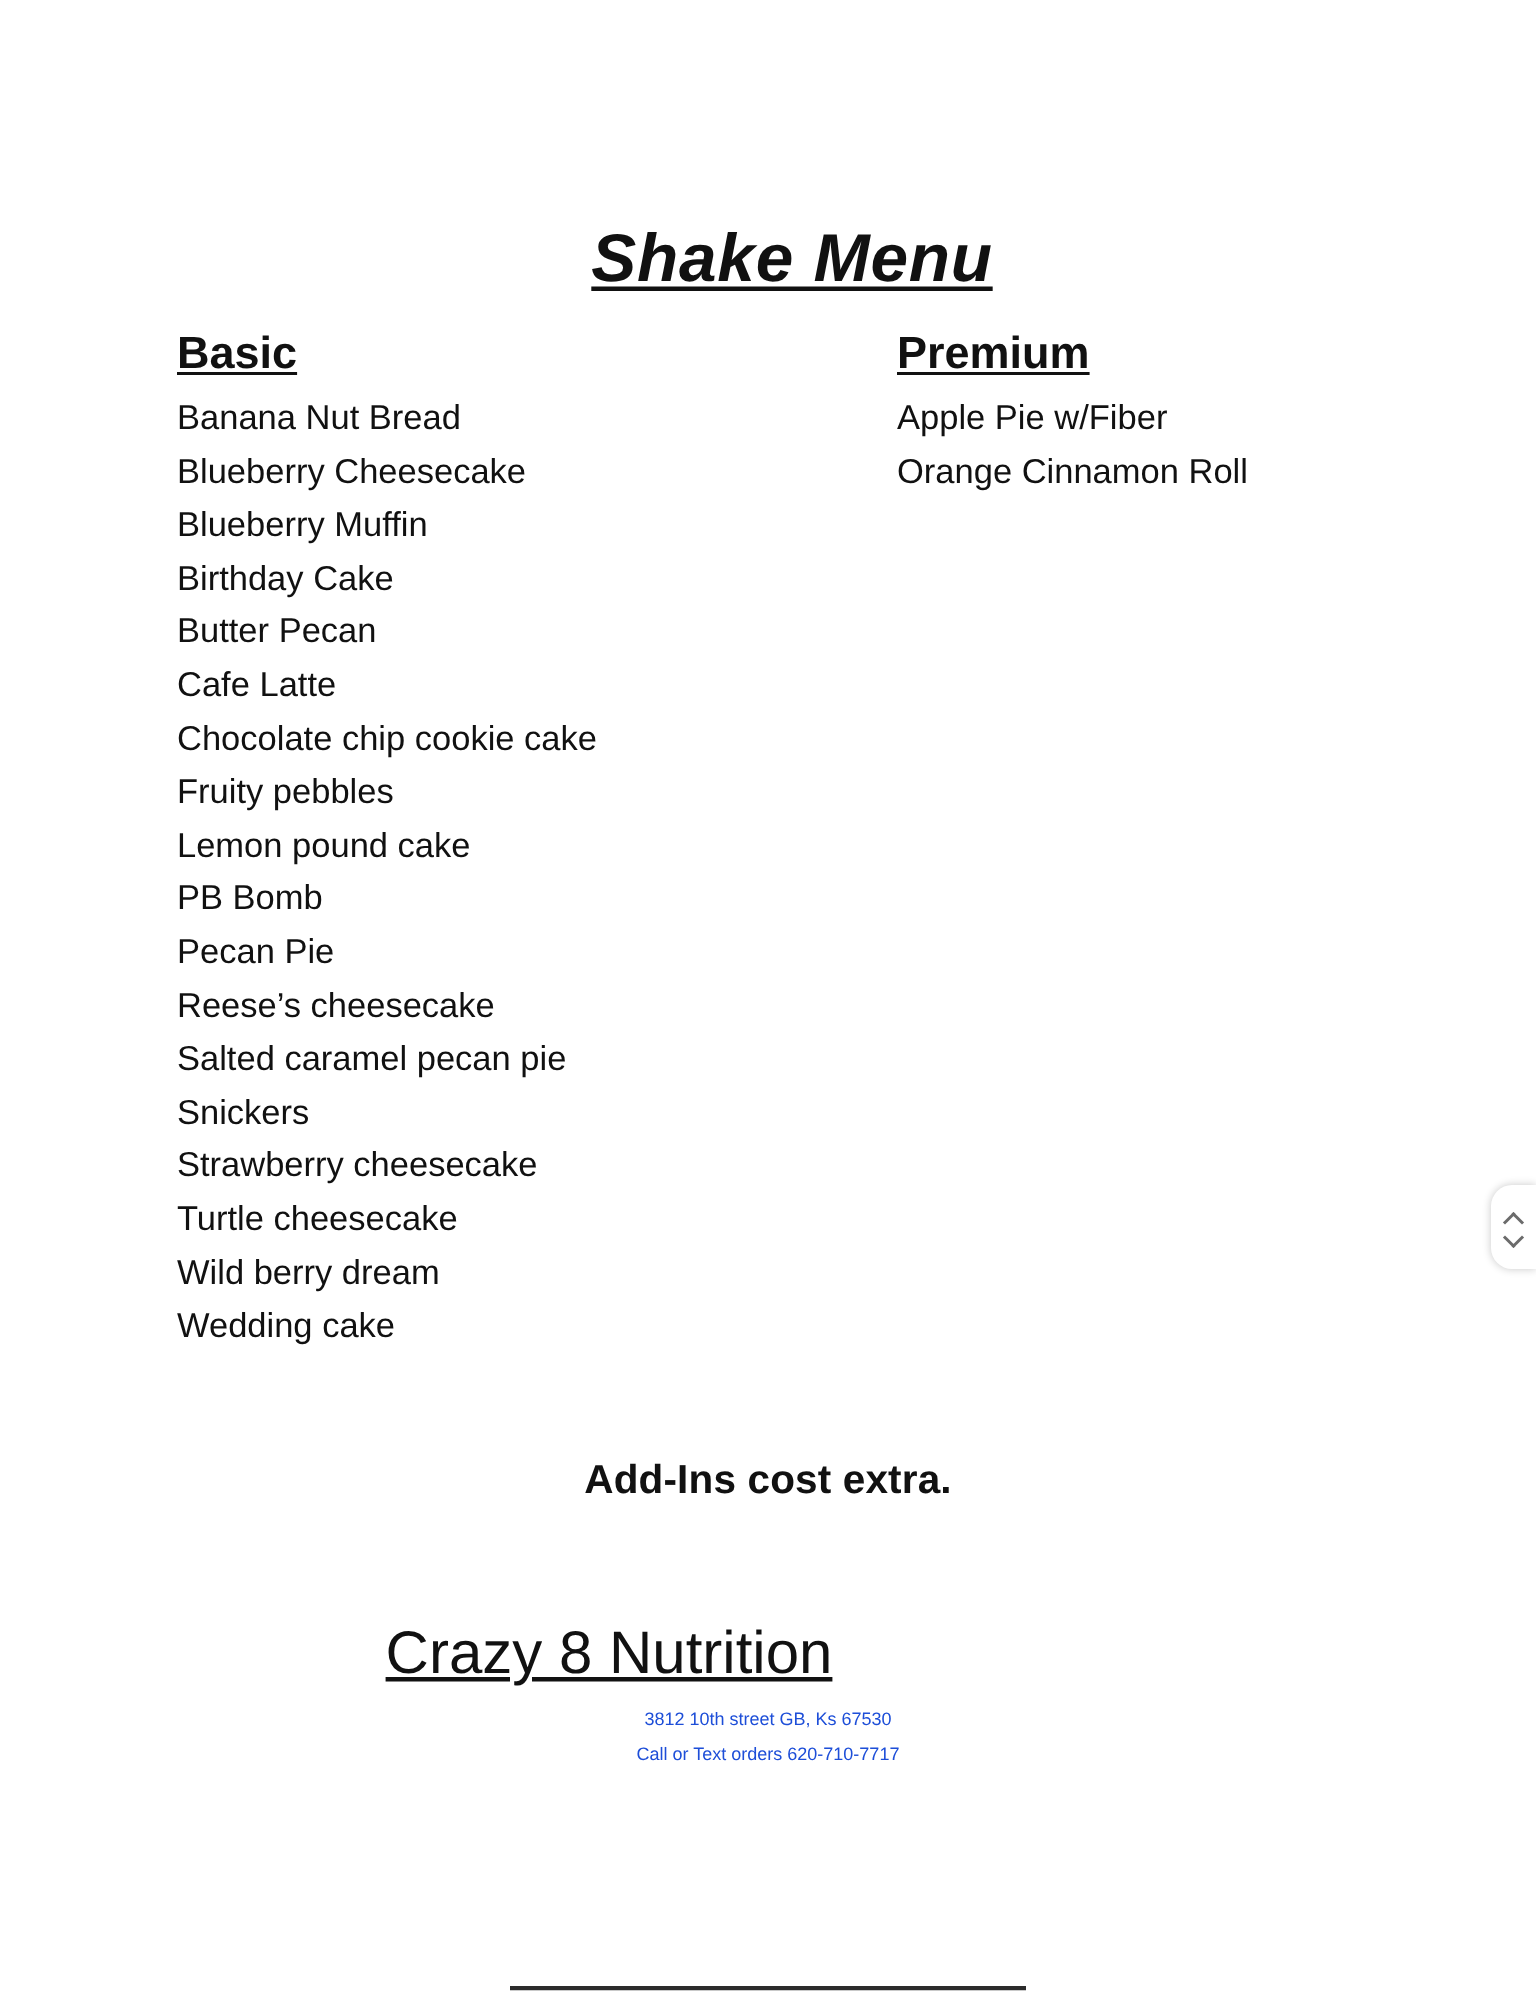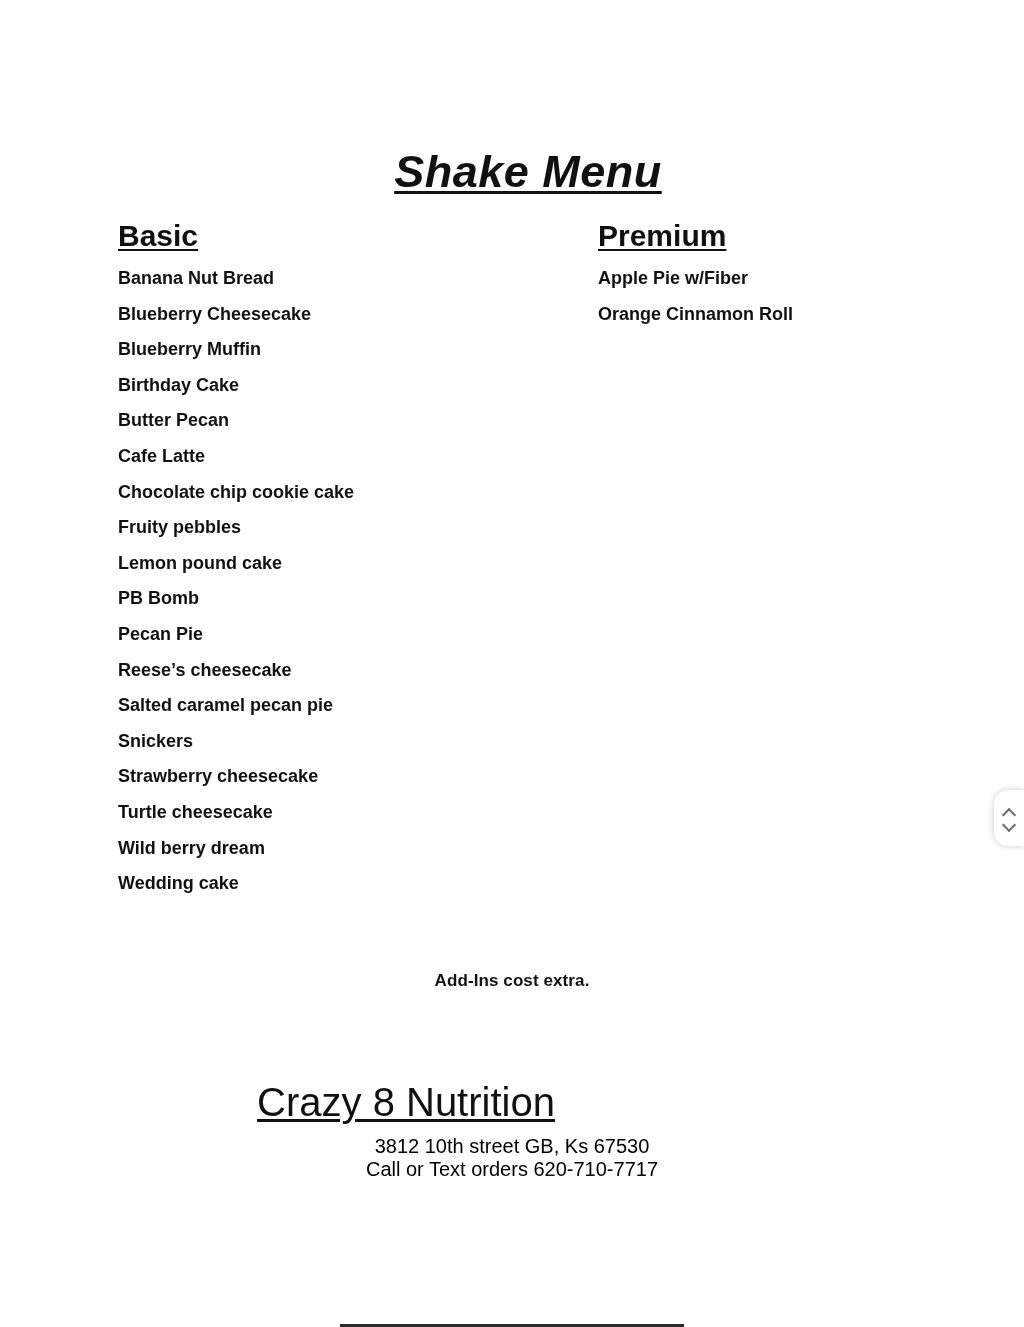--- a/index.html
+++ b/index.html
@@ -66,33 +66,33 @@
     text-underline-offset: 3px;
     text-decoration-thickness: 2px;
   }
 
   .item-list {
     list-style: none;
     margin: 0;
     padding: 0;
   }
   .item-list li {
-    font-size: 18px;
+    font-size: 23px;
     line-height: 35.6px;
-    font-weight: 700;
+    font-weight: 400;
     white-space: nowrap;
   }
 
   .addins {
     position: absolute;
     top: 971px;
     left: 0;
     width: 1024px;
     text-align: center;
-    font-size: 17px;
+    font-size: 27px;
     font-weight: bold;
     letter-spacing: 0.1px;
   }
 
   .brand {
     position: absolute;
     top: 1080px;
     left: 0;
     width: 812px;
     text-align: center;
@@ -104,23 +104,23 @@
     text-underline-offset: 3px;
     text-decoration-thickness: 3px;
   }
 
   .addr {
     position: absolute;
     top: 1135px;
     left: 0;
     width: 1024px;
     text-align: center;
-    font-size: 20px;
+    font-size: 12px;
     line-height: 23px;
-    color: #000000;
+    color: #1d4ed8;
   }
 
   .scroll-widget {
     position: absolute;
     top: 790px;
     right: 0px;
     width: 30px;
     height: 56px;
     background: #ffffff;
     border-radius: 14px 0 0 14px;

